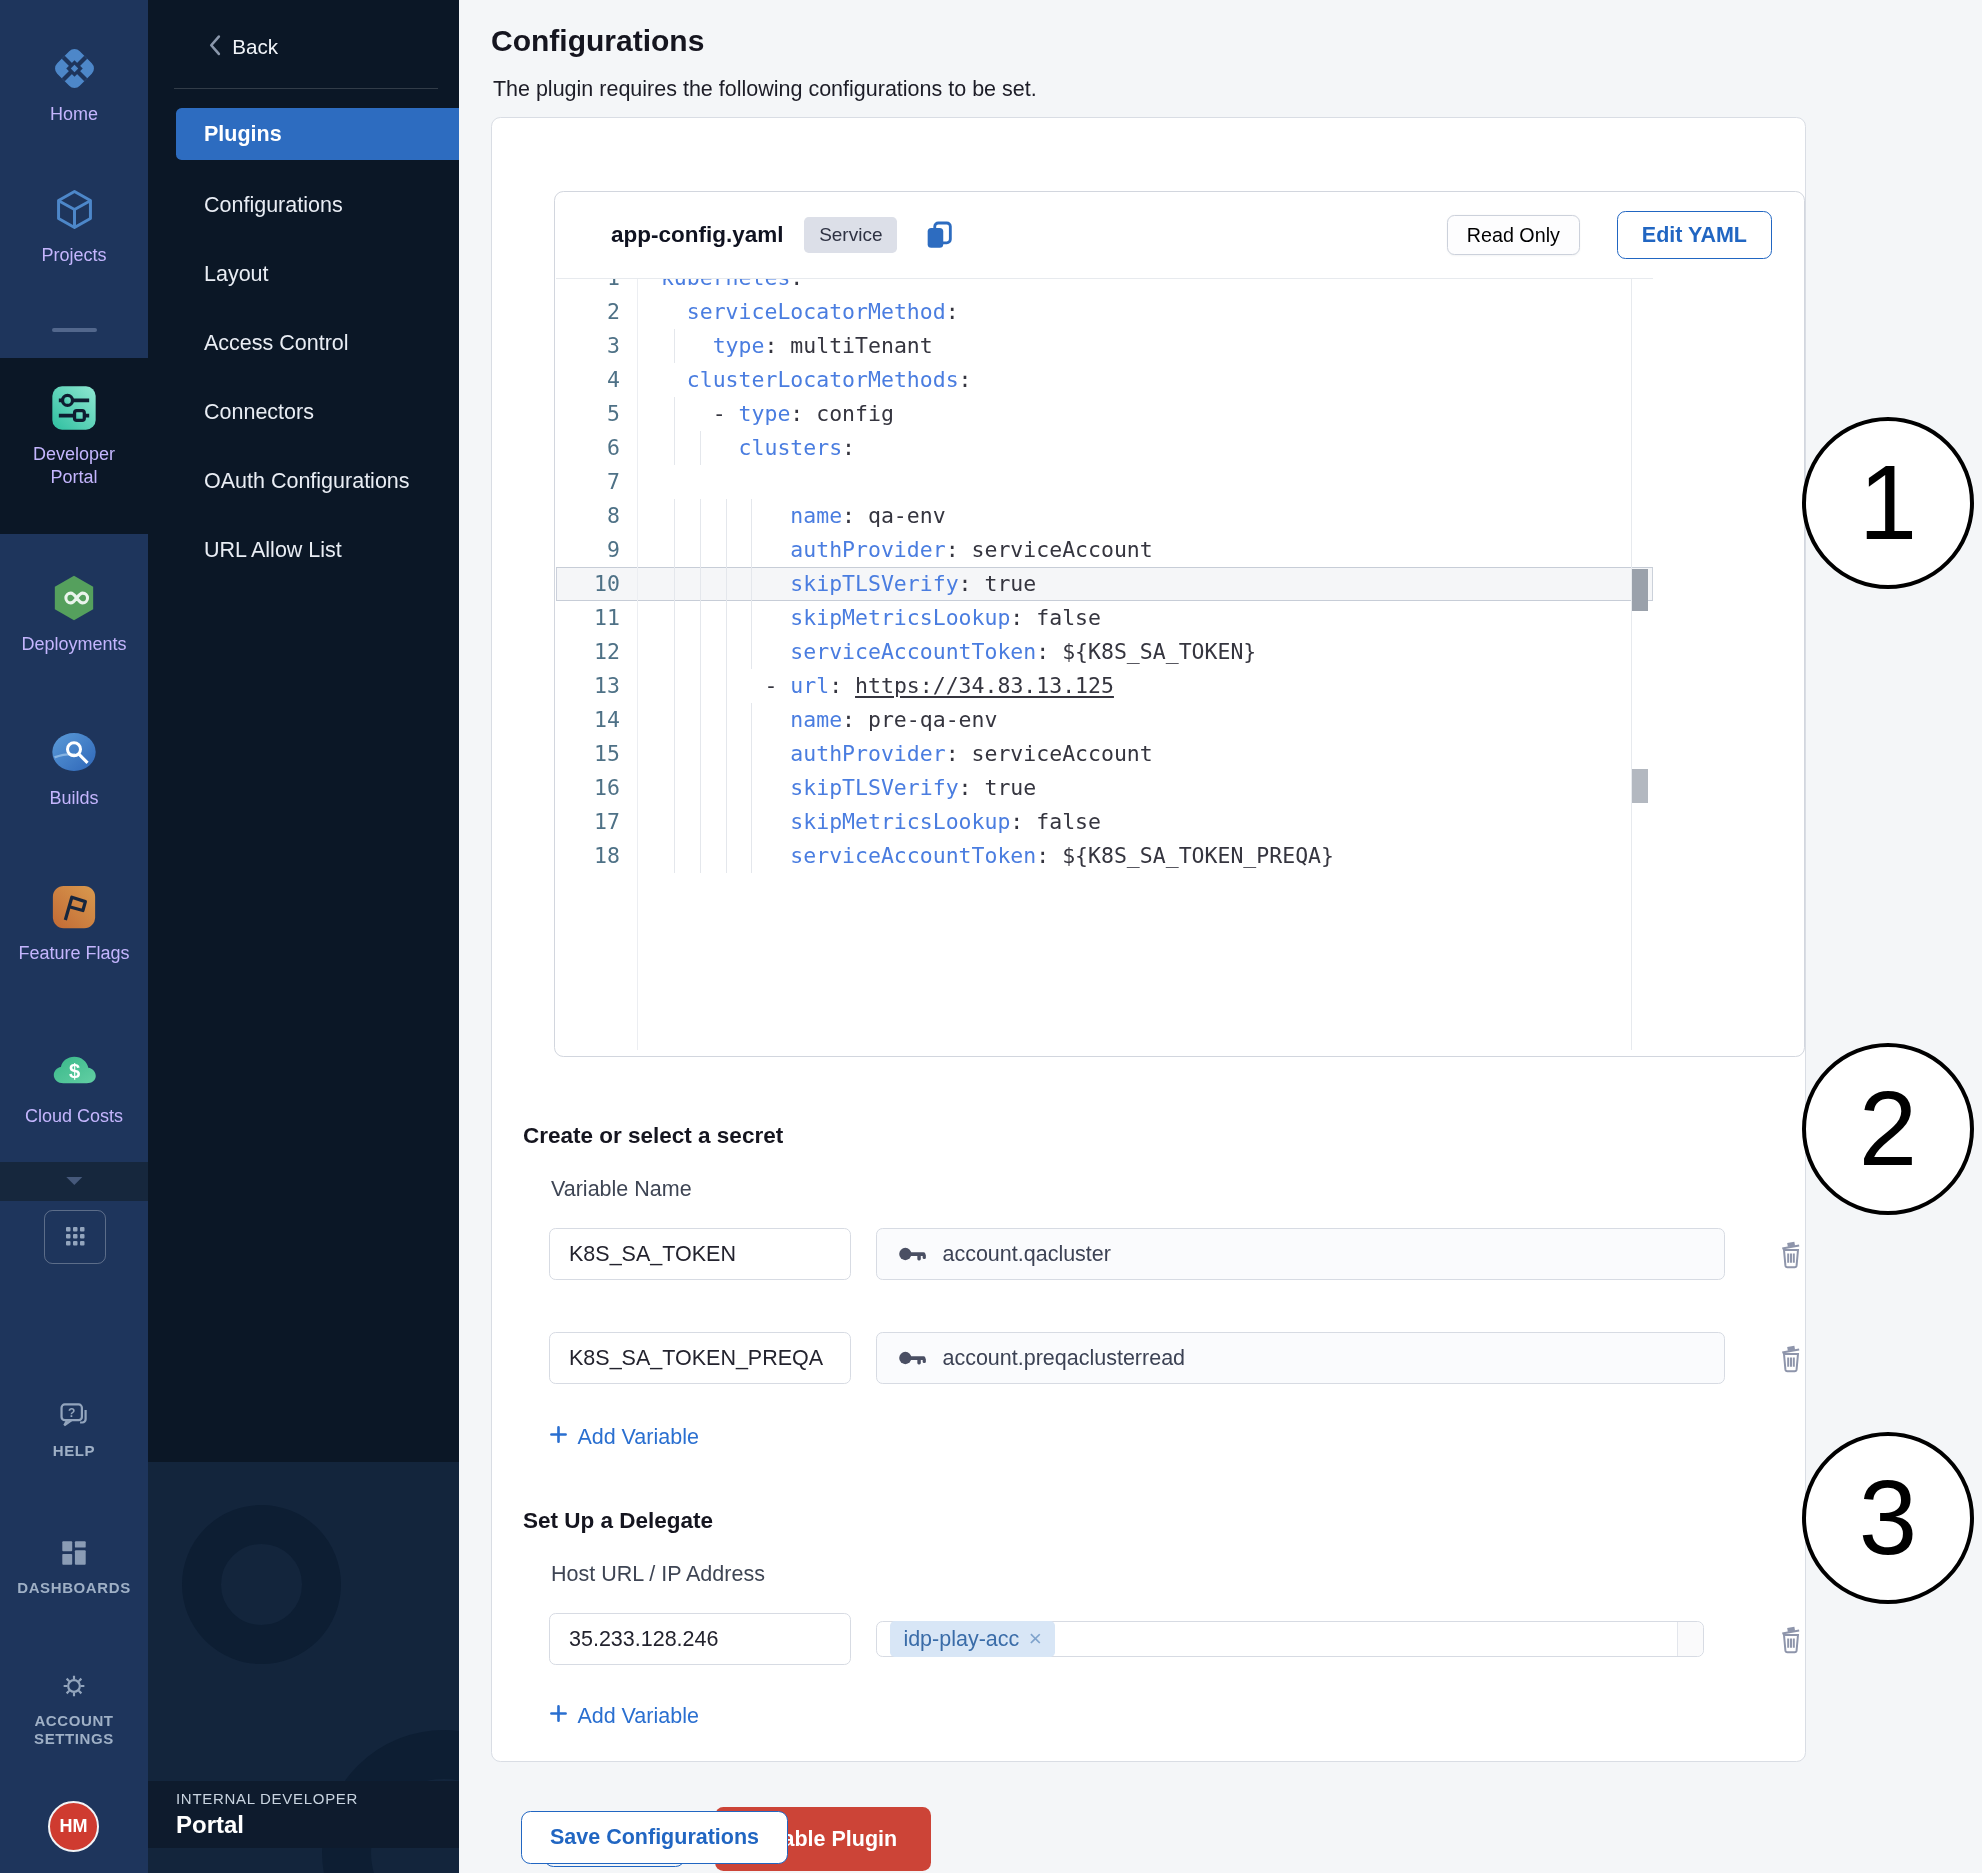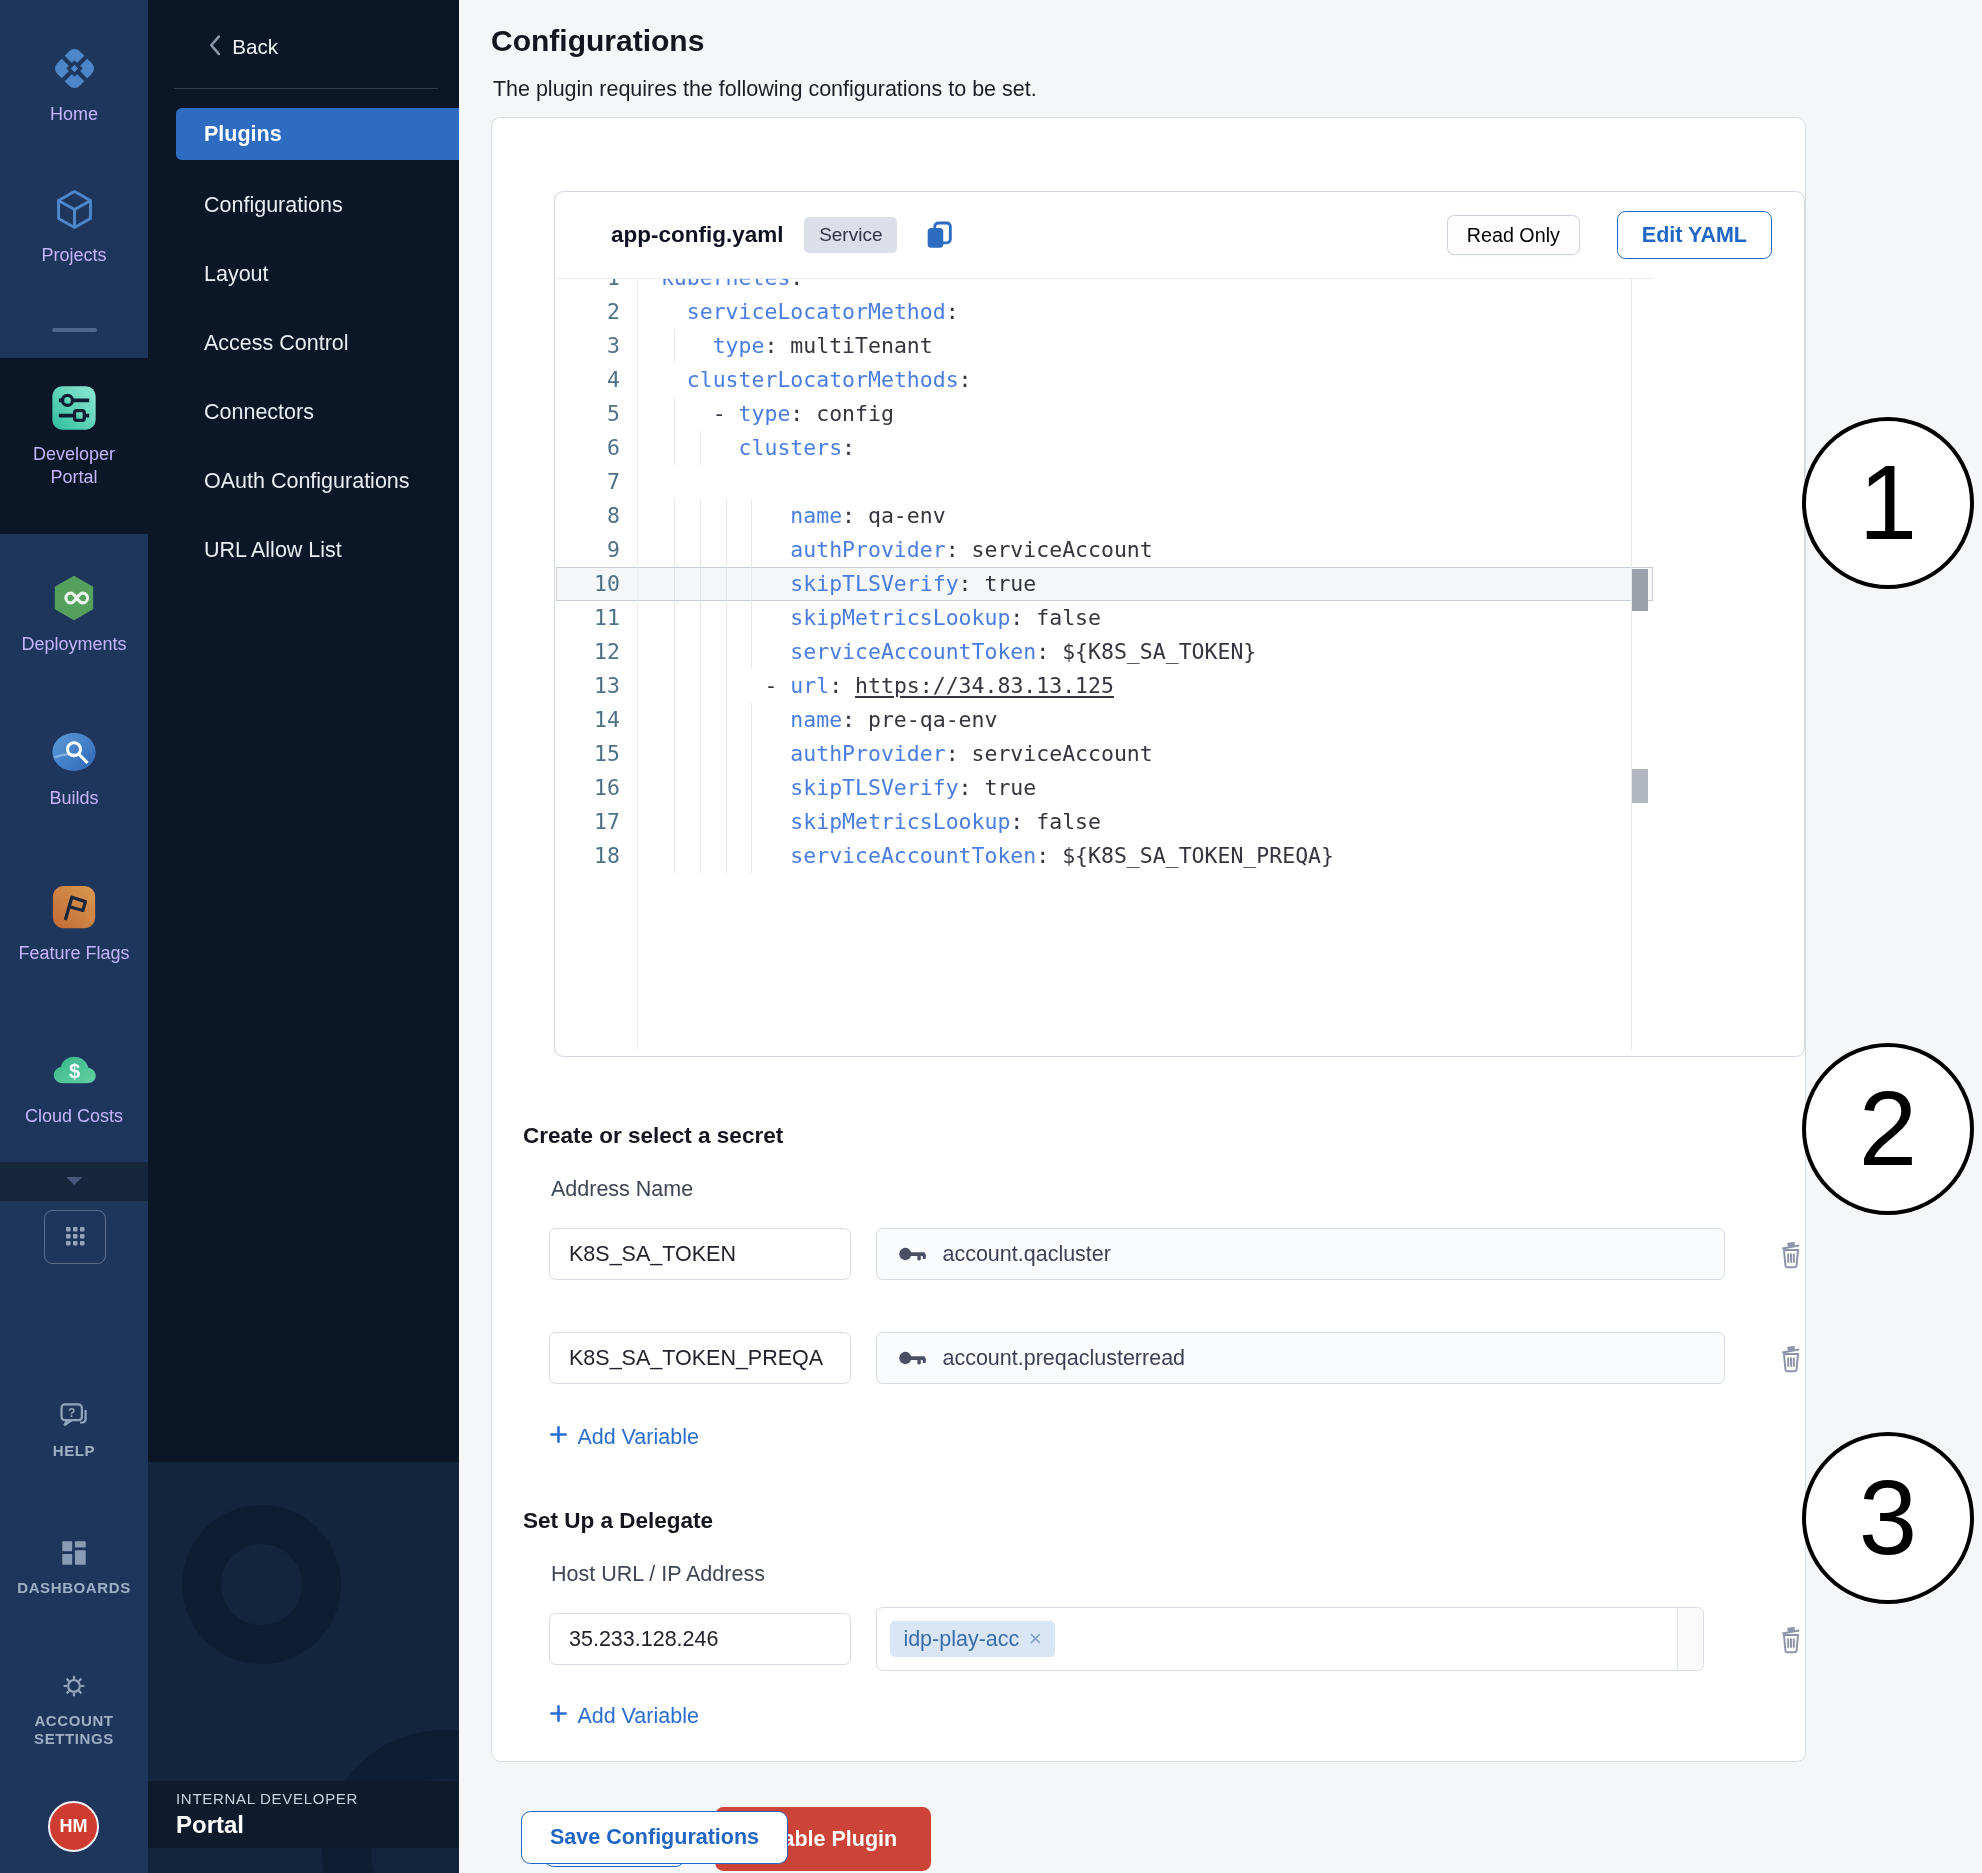--- a/index.html
+++ b/index.html
@@ -68,21 +68,21 @@
 
   
   .section-h{margin:66px 0 0 31px;font-size:22.5px;font-weight:700;color:#15151f;}
   .section-h.delegate{margin-top:58px;}
   .col-label{margin:28px 0 0 59px;font-size:21.5px;color:#3e4554;}
   .vrows{margin:0;}
   .vrow{display:flex;align-items:center;margin:26px 0 0 57px;height:52px;}
   .vrow + .vrow{margin-top:52px;}
   .name-input{width:307px;height:52px;box-sizing:border-box;border:0.9px solid #d7dbe3;border-radius:6.6px;font-family:inherit;font-size:21.5px;color:#23232e;padding:0 0 0 19px;background:#fff;outline:none;}
   .secret-select{margin-left:25px;width:862px;height:52px;box-sizing:border-box;background:#fafbfd;border:0.9px solid #d7dbe3;border-radius:6.6px;display:flex;align-items:center;gap:14px;padding-left:19px;font-size:21.5px;color:#3c4254;cursor:pointer;}
-  .tag-input{position:relative;margin-left:25px;width:841px;height:64px;box-sizing:border-box;background:#fff;border:0.9px solid #d7dbe3;border-radius:6.6px;display:flex;align-items:center;padding-left:13px;cursor:text;}
+  .tag-input{position:relative;margin-left:25px;width:841px;height:36px;box-sizing:border-box;background:#fff;border:0.9px solid #d7dbe3;border-radius:6.6px;display:flex;align-items:center;padding-left:13px;cursor:text;}
   .tag-input .seg{position:absolute;right:0;top:0;bottom:0;width:25px;border-left:0.9px solid #e3e6ec;background:#fafafb;border-radius:0 6.6px 6.6px 0;}
   .chip{display:flex;align-items:center;gap:9.4px;background:#d8e6f6;border-radius:4.7px;padding:5.6px 13px;font-size:21.5px;color:#3a6ca8;}
   .chip .x{color:#7fa3cc;font-size:22.5px;line-height:1;cursor:pointer;}
   .trash-btn{width:28px;height:32px;display:flex;align-items:center;justify-content:center;cursor:pointer;}
   .trash-btn.secret{margin-left:52px;}
   .trash-btn.delegate{margin-left:73px;}
   .add-btn{display:flex;align-items:center;gap:9.4px;margin:41px 0 0 57px;width:max-content;color:#2a6fd0;font-size:21.5px;font-weight:500;cursor:pointer;}
   .add-btn.delegate{margin-top:39px;}
   .save-btn{display:inline-block;margin:82px 0 0 29px;border:1.9px solid #2166c2;border-radius:9.4px;background:#fff;padding:13px 28px;font-size:21.5px;font-weight:700;color:#2166c2;cursor:pointer;font-family:inherit;}
 
@@ -400,21 +400,21 @@
             </div>
         </div>
         <div class="gutter-line"></div>
         <div class="sb-track"></div>
         <div class="sb-thumb t1"></div>
         <div class="sb-thumb t2"></div>
       </div>
 
       
       <h2 class="section-h">Create or select a secret</h2>
-      <div class="col-label">Address Name</div>
+      <div class="col-label">Variable Name</div>
       <div class="vrows" id="secret-rows">
           <div class="vrow">
             <input class="name-input" value="K8S_SA_TOKEN" style="">
      <div class="secret-select">
        <span style="display:inline-flex">
                 <svg width="32" height="32" viewBox="0 0 24 24" fill="#4a4f63">
                   <circle cx="7" cy="12" r="4.6"></circle>
                   <rect x="10" y="10.6" width="12" height="2.9" rx="1.2"></rect>
                   <rect x="16" y="12.2" width="2.6" height="4.6" rx="1"></rect>
                   <rect x="20" y="12.2" width="2.4" height="3.6" rx="1"></rect>

